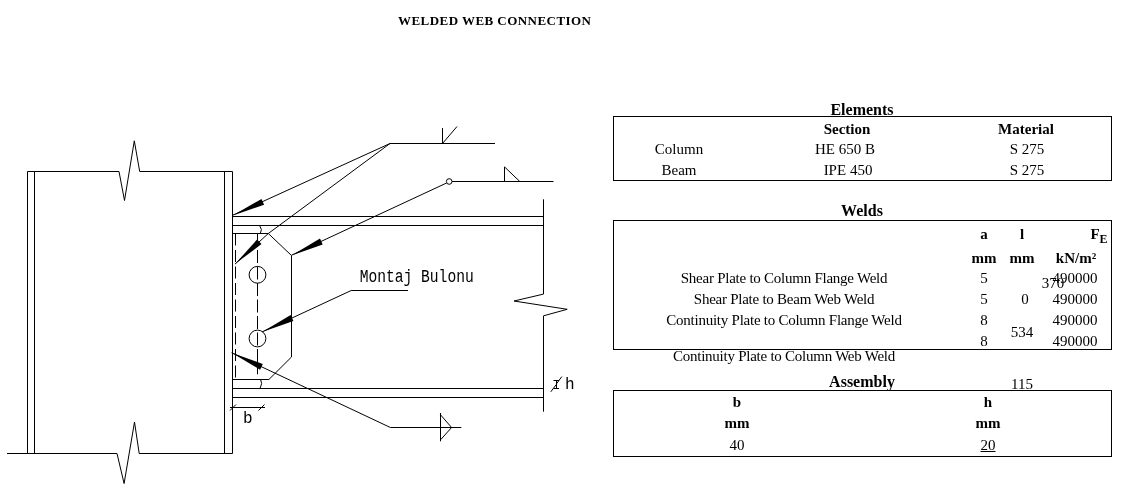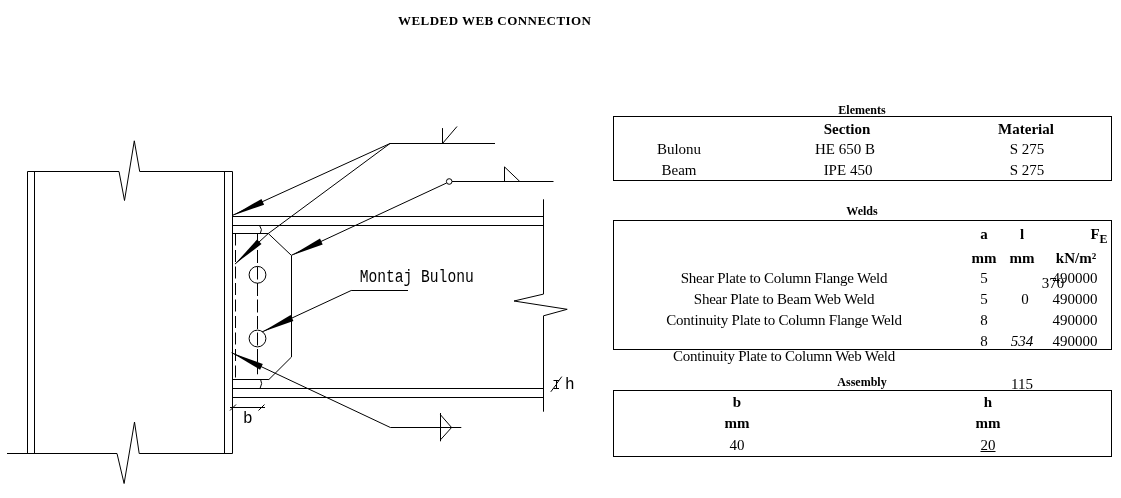--- a/index.html
+++ b/index.html
@@ -3,32 +3,32 @@
 <meta charset="utf-8">
 <style>
   html,body{margin:0;padding:0;background:#fff;}
   body{width:1121px;height:498px;position:relative;overflow:hidden;
        font-family:"Liberation Serif", serif;color:#000;}
   .abs{position:absolute;}
   .c{transform:translateX(-50%);white-space:nowrap;}
   .b{font-weight:bold;}
   .t15{font-size:15px;line-height:20px;height:20px;}
   .box{border:1px solid #000;}
-  .t16{font-size:12px;line-height:20px;height:20px;}
+  .t16{font-size:16px;line-height:20px;height:20px;}
 </style>
 </head>
 <body>
 
 <div class="abs b" style="left:398px;top:12px;font-size:13px;letter-spacing:0.45px;line-height:17px;">WELDED WEB CONNECTION</div>
 
 <div class="abs b t16 c" style="left:862px;top:100px;">Elements</div>
 <div class="abs box" style="left:613px;top:116px;width:497px;height:63px;"></div>
 <div class="abs b t15 c" style="left:847px;top:119px;">Section</div>
 <div class="abs b t15 c" style="left:1026px;top:119px;">Material</div>
-<div class="abs t15 c" style="left:679px;top:139px;">Bulonu</div>
+<div class="abs t15 c" style="left:679px;top:139px;">Column</div>
 <div class="abs t15 c" style="left:845px;top:139px;">HE 650 B</div>
 <div class="abs t15 c" style="left:1027px;top:139px;">S 275</div>
 <div class="abs t15 c" style="left:679px;top:160px;">Beam</div>
 <div class="abs t15 c" style="left:848px;top:160px;">IPE 450</div>
 <div class="abs t15 c" style="left:1027px;top:160px;">S 275</div>
 
 <div class="abs b t16 c" style="left:862px;top:201px;text-align:right;">Welds</div>
 <div class="abs box" style="left:613px;top:220px;width:497px;height:128px;"></div>
 <div class="abs b t15 c" style="left:984px;top:224px;">a</div>
 <div class="abs b t15 c" style="left:1022px;top:224px;">l</div>
@@ -43,21 +43,21 @@
 <div class="abs t15 c" style="left:784px;top:289px;letter-spacing:-0.25px;">Shear Plate to Beam Web Weld</div>
 <div class="abs t15 c" style="left:984px;top:289px;">5</div>
 <div class="abs t15 c" style="left:1025px;top:289px;">0</div>
 <div class="abs t15 c" style="left:1075px;top:289px;">490000</div>
 <div class="abs t15 c" style="left:784px;top:310px;letter-spacing:-0.25px;">Continuity Plate to Column Flange Weld</div>
 <div class="abs t15 c" style="left:984px;top:310px;">8</div>
 <div class="abs t15 c" style="left:1022px;top:328px;margin-top:46px;">115</div>
 <div class="abs t15 c" style="left:1075px;top:310px;">490000</div>
 <div class="abs t15 c" style="left:784px;top:346px;letter-spacing:-0.25px;">Continuity Plate to Column Web Weld</div>
 <div class="abs t15 c" style="left:984px;top:331px;">8</div>
-<div class="abs t15 c" style="left:1022px;top:331px;font-style:italic;">534</div>
+<div class="abs t15 c" style="left:1022px;top:322px;">534</div>
 <div class="abs t15 c" style="left:1075px;top:331px;">490000</div>
 
 <div class="abs b t16 c" style="left:862px;top:372px;">Assembly</div>
 <div class="abs box" style="left:613px;top:390px;width:497px;height:65px;"></div>
 <div class="abs b t15 c" style="left:737px;top:392px;">b</div>
 <div class="abs b t15 c" style="left:988px;top:392px;">h</div>
 <div class="abs b t15 c" style="left:737px;top:413px;">mm</div>
 <div class="abs b t15 c" style="left:988px;top:413px;">mm</div>
 <div class="abs t15 c" style="left:737px;top:435px;">40</div>
 <div class="abs t15 c" style="left:988px;top:435px;text-decoration:underline;">20</div>

